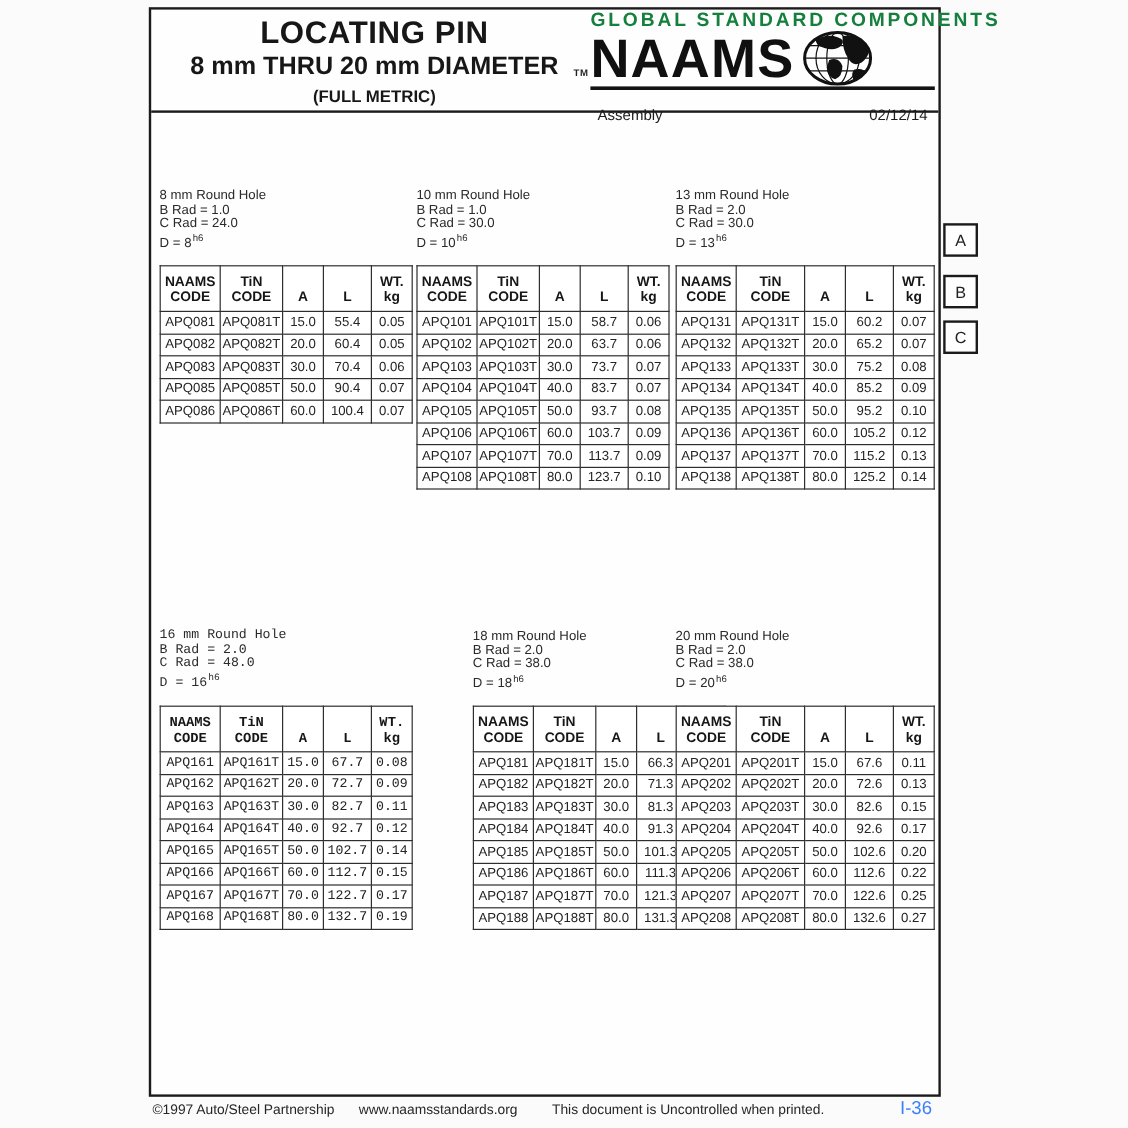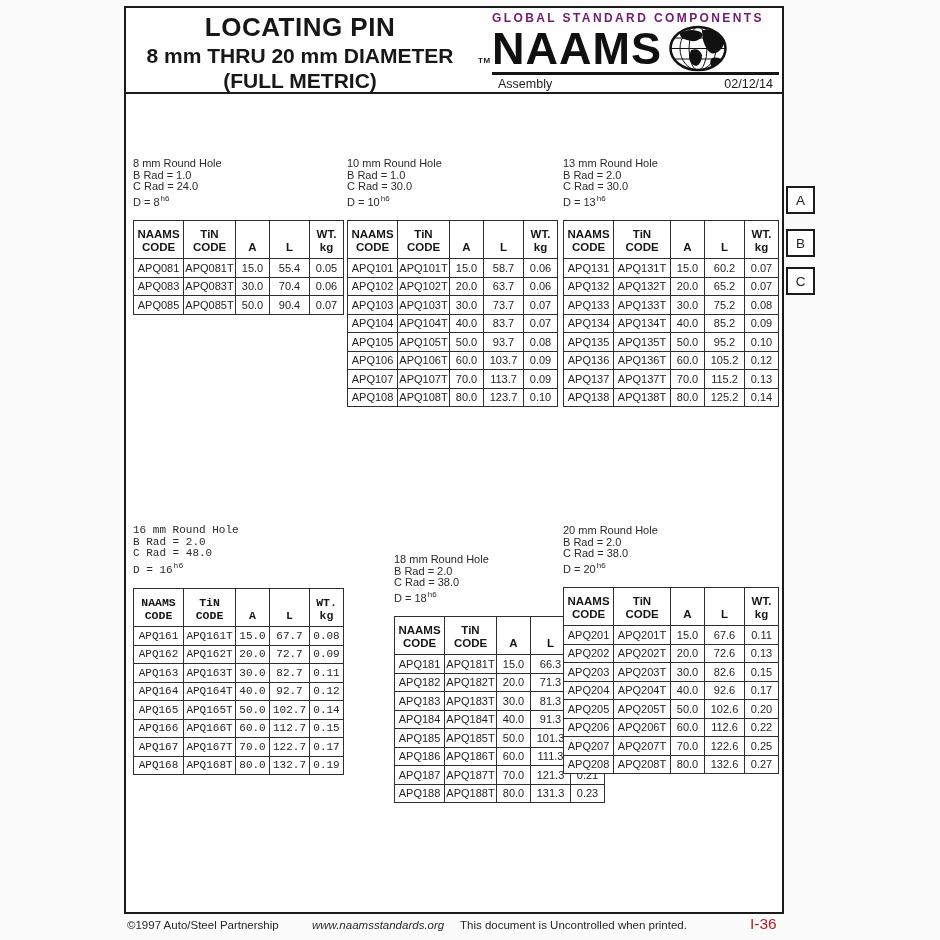--- a/index.html
+++ b/index.html
@@ -12,80 +12,80 @@
   
   .page {
     position:absolute; left:124px; top:6px; width:656px; height:904px;
     border:2px solid #1b1b1b; background:#fefefe;
   }
   .header {
     position:absolute; left:0; top:0; right:0; height:84px;
     border-bottom:2px solid #1b1b1b;
   }
   .title-block {
-    position:absolute; left:8px; top:3px; width:332px;
+    position:absolute; left:20px; top:3px; width:332px;
     text-align:center; font-weight:bold; color:#171717;
   }
   .title-l1 { font-size:26px; line-height:33px; letter-spacing:0.5px; }
   .title-l2 { font-size:21px; line-height:24px; }
-  .title-l3 { font-size:21px; line-height:25px; }
+  .title-l3 { font-size:14px; line-height:25px; }
   .tm-mark {
     position:absolute; left:352px; top:48px;
     font-size:8px; font-weight:bold; letter-spacing:0.5px;
   }
   .brand-block { position:absolute; left:366px; top:3px; right:3px; }
   .brand-tagline {
-    font-size:12px; font-weight:bold; letter-spacing:2.4px;
-    line-height:14px; white-space:nowrap; color:#701a75;
+    font-size:16px; font-weight:bold; letter-spacing:2.4px;
+    line-height:14px; white-space:nowrap; color:#15803d;
   }
   .brand-row { display:flex; align-items:center; height:47px; }
   .brand-name {
     font-size:45px; font-weight:bold; letter-spacing:1px;
     line-height:45px; color:#101010;
   }
   .globe-wrap { margin-left:5px; display:inline-flex; }
   .brand-rule { border-top:3px solid #141414; margin-top:0px; }
   .brand-sub {
     display:flex; justify-content:space-between;
-    font-size:12.5px; padding:2px 6px 0 6px; color:#1c1c1c;
+    font-size:12.5px; padding:14px 6px 0 6px; color:#1c1c1c;
   }
 
   
   .zone {
     position:absolute; left:786px; width:25px; height:24px;
     border:2px solid #1b1b1b; background:#fefefe;
     display:flex; align-items:center; justify-content:center;
     font-size:13.5px; color:#222;
   }
   .zone-a { top:186px; } .zone-b { top:229px; } .zone-c { top:267px; }
 
   
   .section { position:absolute; width:222px; }
   .s1 { left:133px; top:158px; } .s2 { left:347px; top:158px; } .s3 { left:563px; top:158px; }
-  .s4 { left:133px; top:525px;font-family:Liberation Mono, monospace; } .s5 { left:347px; top:554px;padding-left:47px; } .s6 { left:563px; top:525px; }
+  .s4 { left:133px; top:525px;font-family:Liberation Mono, monospace; } .s5 { left:347px; top:525px;padding-left:47px; } .s6 { left:563px; top:525px; }
 
   .desc { font-size:11px; line-height:11.6px; color:#2a2a2a; }
   .desc sup { font-size:8px; margin-left:1px; }
 
   table.tbl { border-collapse:collapse; table-layout:fixed; margin-top:12px; background:#fff; }
   .tbl th, .tbl td { border:1px solid #2e2e2e; text-align:center; padding:0; }
   .tbl th {
     font-size:11.5px; font-weight:bold; height:33px;
     vertical-align:bottom; padding-bottom:4px;
     white-space:pre-line; line-height:13px; color:#161616;
   }
   .tbl td { font-size:11px; height:17.5px; color:#242424; }
   .c1 { width:50px; } .c2 { width:52px; } .c3 { width:34px; } .c4 { width:40px; } .c5 { width:34px; }
   .wide .c2 { width:57px; }
 
   
   .footer-left { position:absolute; left:127px; top:919px; font-size:11.5px; color:#262626; }
-  .footer-left .site { margin-left:30px;font-style:italic; }
+  .footer-left .site { margin-left:17px; }
   .footer-notice { position:absolute; left:460px; top:919px; font-size:11.5px; color:#262626; }
-  .footer-page { position:absolute; left:750px; top:915px; font-size:15.5px; color:#b91c1c; }
+  .footer-page { position:absolute; left:750px; top:915px; font-size:15.5px; color:#3b82f6; }
 </style>
 </head>
 <body>
 
 <div class="canvas">
 
   <div class="page">
 
     <div class="header">
       <div class="title-block">
@@ -165,31 +165,45 @@
         </thead>
       <tbody>
           <tr>
             <td>APQ081</td>
             <td>APQ081T</td>
             <td>15.0</td>
             <td>55.4</td>
             <td>0.05</td>
           </tr>
           <tr>
+            <td>APQ082</td>
+            <td>APQ082T</td>
+            <td>20.0</td>
+            <td>60.4</td>
+            <td>0.05</td>
+          </tr>
+          <tr>
             <td>APQ083</td>
             <td>APQ083T</td>
             <td>30.0</td>
             <td>70.4</td>
             <td>0.06</td>
           </tr>
           <tr>
             <td>APQ085</td>
             <td>APQ085T</td>
             <td>50.0</td>
             <td>90.4</td>
+            <td>0.07</td>
+          </tr>
+          <tr>
+            <td>APQ086</td>
+            <td>APQ086T</td>
+            <td>60.0</td>
+            <td>100.4</td>
             <td>0.07</td>
           </tr>
         </tbody>
     </table>
   </div>
 
   <div class="section s2">
     <div class="desc">
       <div>10 mm Round Hole</div>
       <div>B Rad = 1.0</div>

